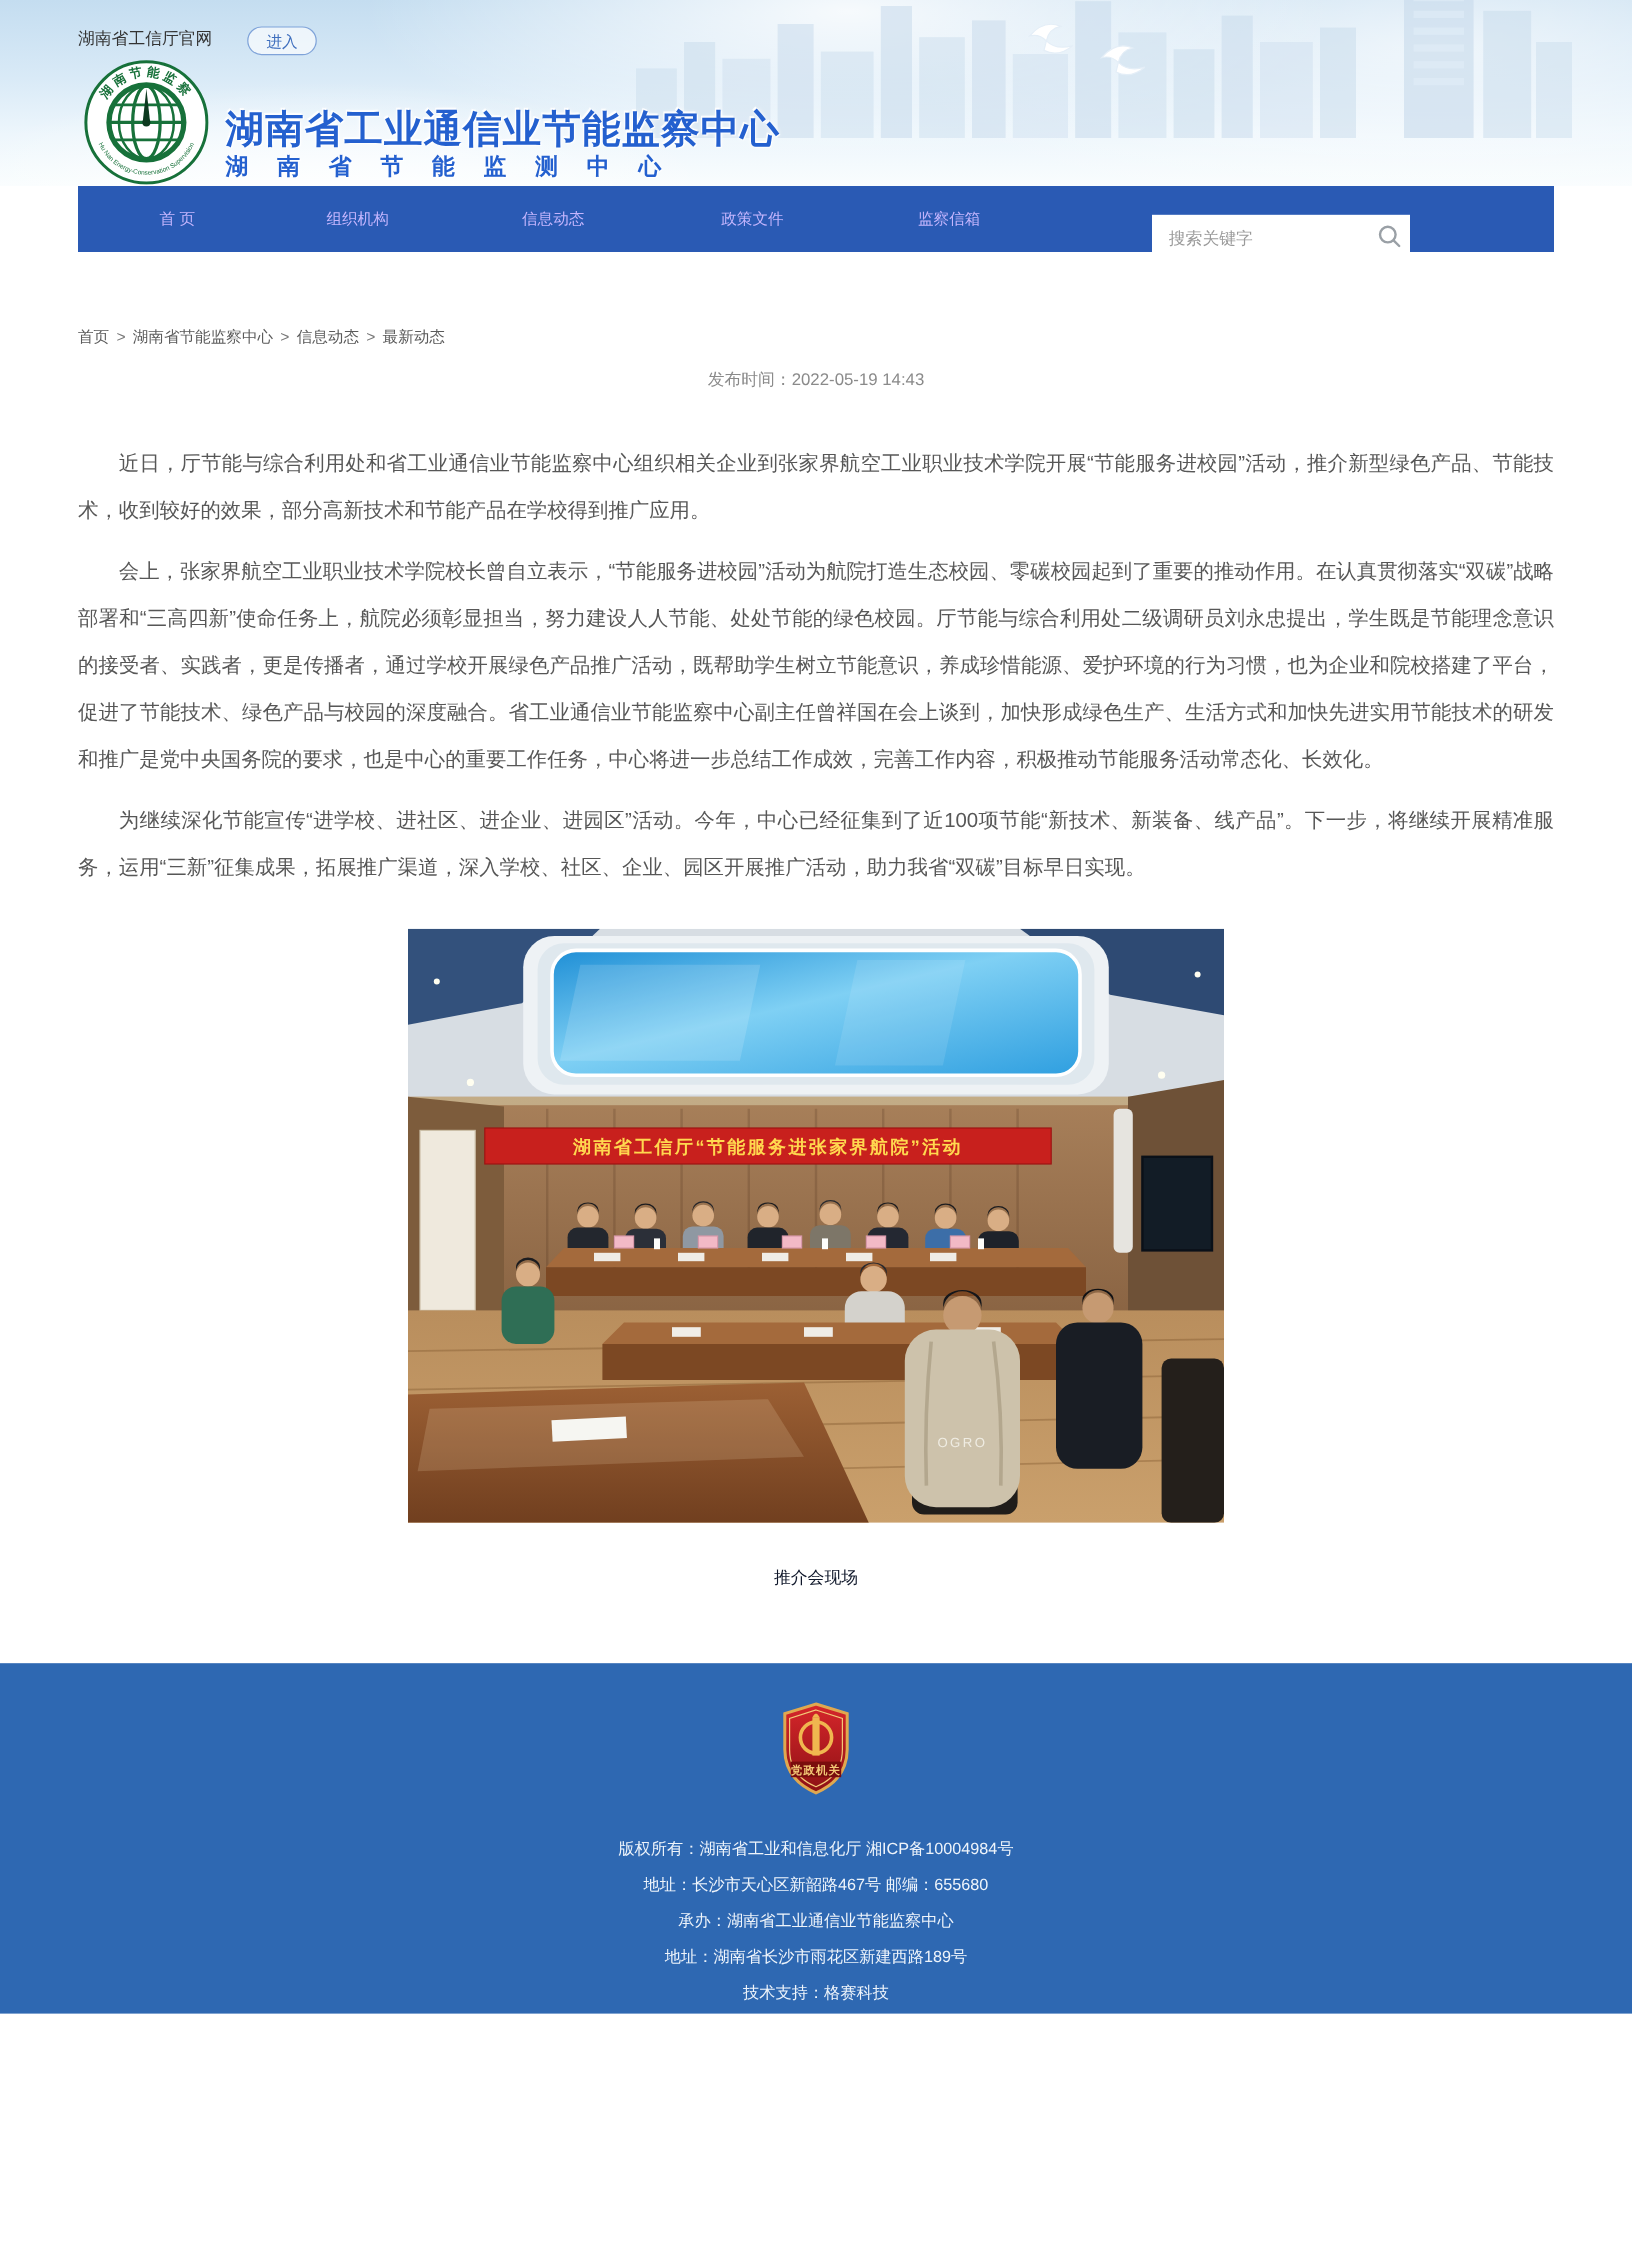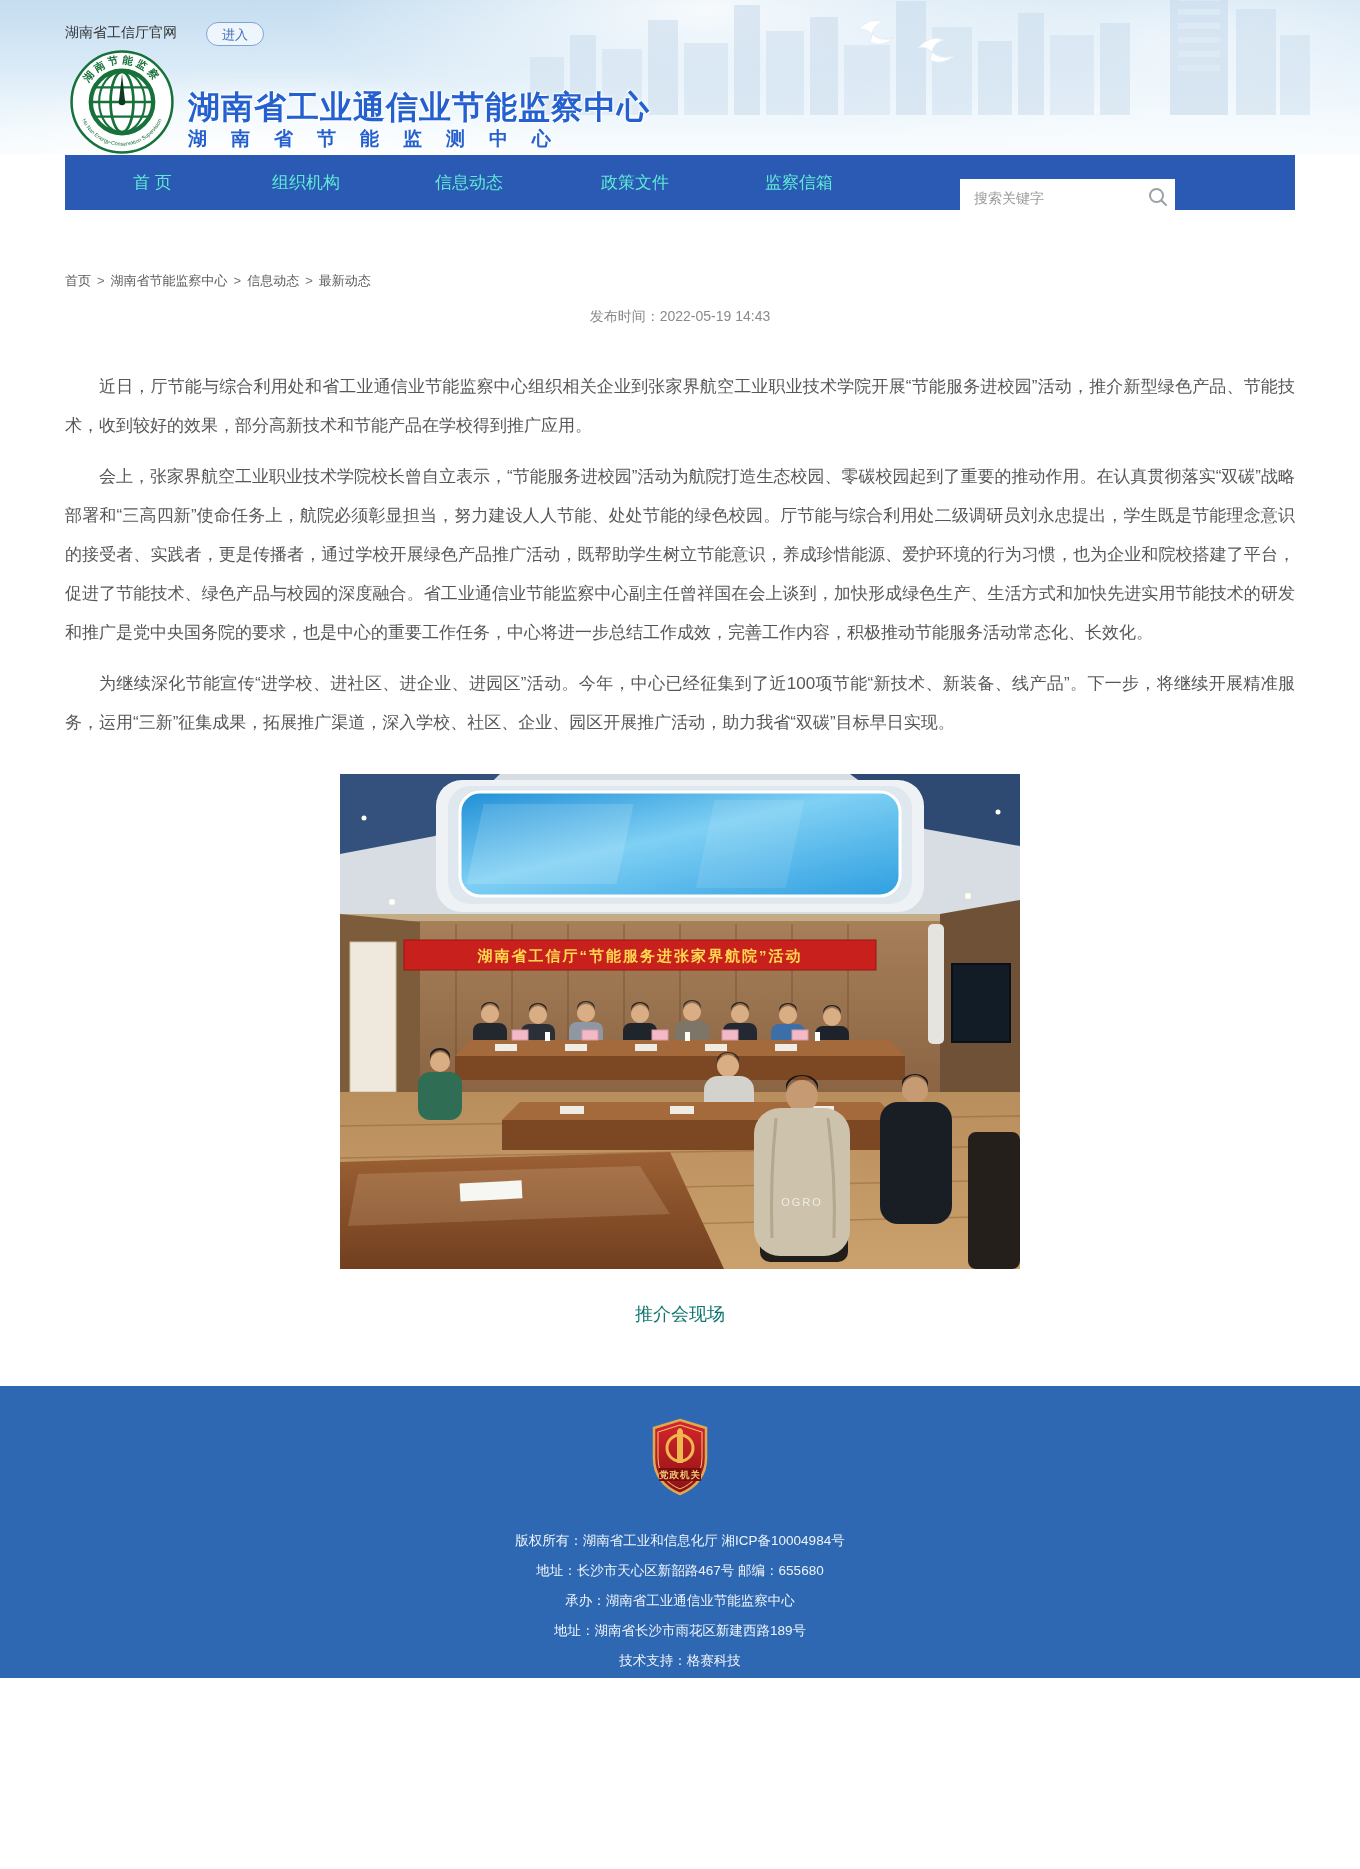--- a/index.html
+++ b/index.html
@@ -19,39 +19,39 @@
     border:1px solid #7fa3d9;background:rgba(255,255,255,.65);color:#3f6fbe;font-size:13px;
     line-height:22px;text-align:center;cursor:pointer;box-sizing:border-box;font-family:inherit;}
   .logo{position:absolute;left:70px;top:50px;width:104px;height:104px;}
   .brand-t1{position:absolute;left:188px;top:86px;width:460px;font-size:32px;font-weight:bold;color:#2460cf;
     letter-spacing:1px;white-space:nowrap;text-shadow:0 0 4px #fff,1px 1px 0 rgba(255,255,255,.9),-1px -1px 0 rgba(255,255,255,.9);}
   .brand-t2{position:absolute;left:188px;top:126px;font-size:19px;font-weight:bold;color:#2460cf;
     letter-spacing:24px;white-space:nowrap;text-shadow:0 0 4px #fff,1px 1px 0 rgba(255,255,255,.9);}
 
   
   .main-nav{width:1230px;height:55px;margin:0 auto;background:#2a5ab4;position:relative;}
-  .nav-item{position:absolute;top:0;line-height:55px;color:#5eead4;font-size:17px;cursor:pointer;white-space:nowrap;}
+  .nav-item{position:absolute;top:0;line-height:55px;color:#c4b5fd;font-size:13px;cursor:pointer;white-space:nowrap;}
   .search-box{position:absolute;left:895px;top:24px;width:215px;height:36px;background:#fff;}
   .search-box input{border:0;outline:0;width:168px;height:32px;margin:2px 0 0 12px;font-size:14px;color:#666;font-family:inherit;}
   .search-box input::placeholder{color:#9a9a9a;}
   .search-btn{position:absolute;right:6px;top:7px;width:22px;height:22px;background:none;border:0;padding:0;cursor:pointer;}
 
   
   .breadcrumb{width:1230px;margin:63px auto 0;font-size:13px;line-height:16px;color:#5a5a5a;}
   .breadcrumb .part{cursor:pointer;}
   .breadcrumb .sep{margin:0 6px;color:#777;}
 
   
   .article{width:1230px;margin:0 auto;}
   .article-title{margin:95px 0 0;font-size:24px;line-height:30px;font-weight:bold;color:#4868cf;text-align:center;letter-spacing:1px;}
   .publish{margin-top:18px;text-align:center;font-size:14px;color:#8a8a8a;line-height:18px;}
   .body-text{margin-top:42px;}
   .body-text p{margin:0 0 12px;font-size:17px;line-height:39px;color:#575757;text-align:justify;text-indent:2em;}
   .photo-fig{width:680px;height:495px;margin:32px auto 0;}
-  .photo-caption{margin-top:36px;text-align:center;font-size:18px;line-height:18px;color:#0f766e;}
+  .photo-caption{margin-top:36px;text-align:center;font-size:14px;line-height:18px;color:#0f172a;}
 
   
   .site-footer{margin-top:63px;height:292px;background:#2e68b2;text-align:center;overflow:hidden;}
   .badge-wrap{padding-top:32px;height:78px;}
   .footer-lines{margin-top:30px;}
   .footer-lines div{line-height:30px;font-size:13.5px;color:#eef4fb;}
 </style>
 </head>
 <body>
 

